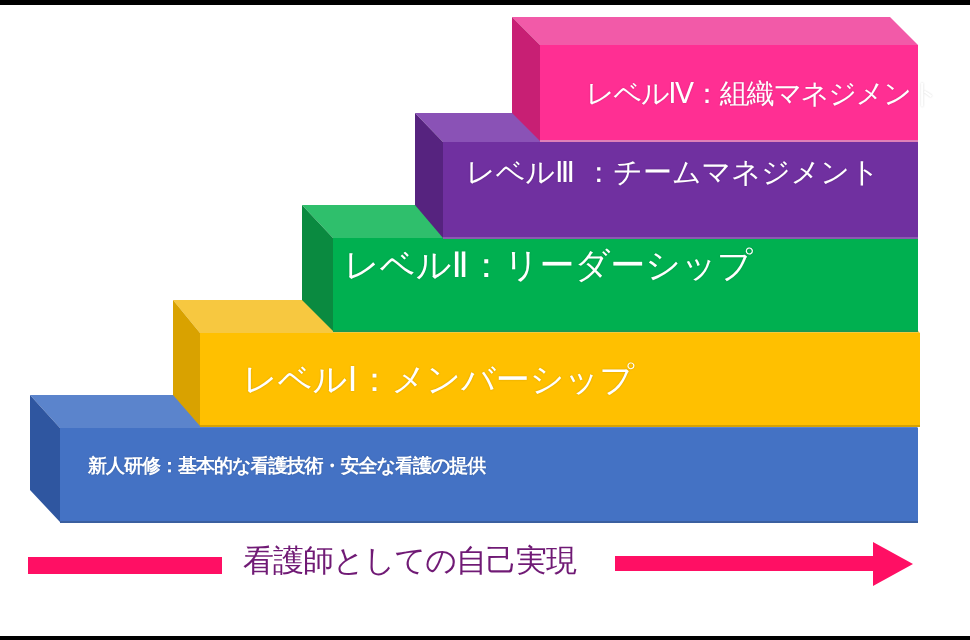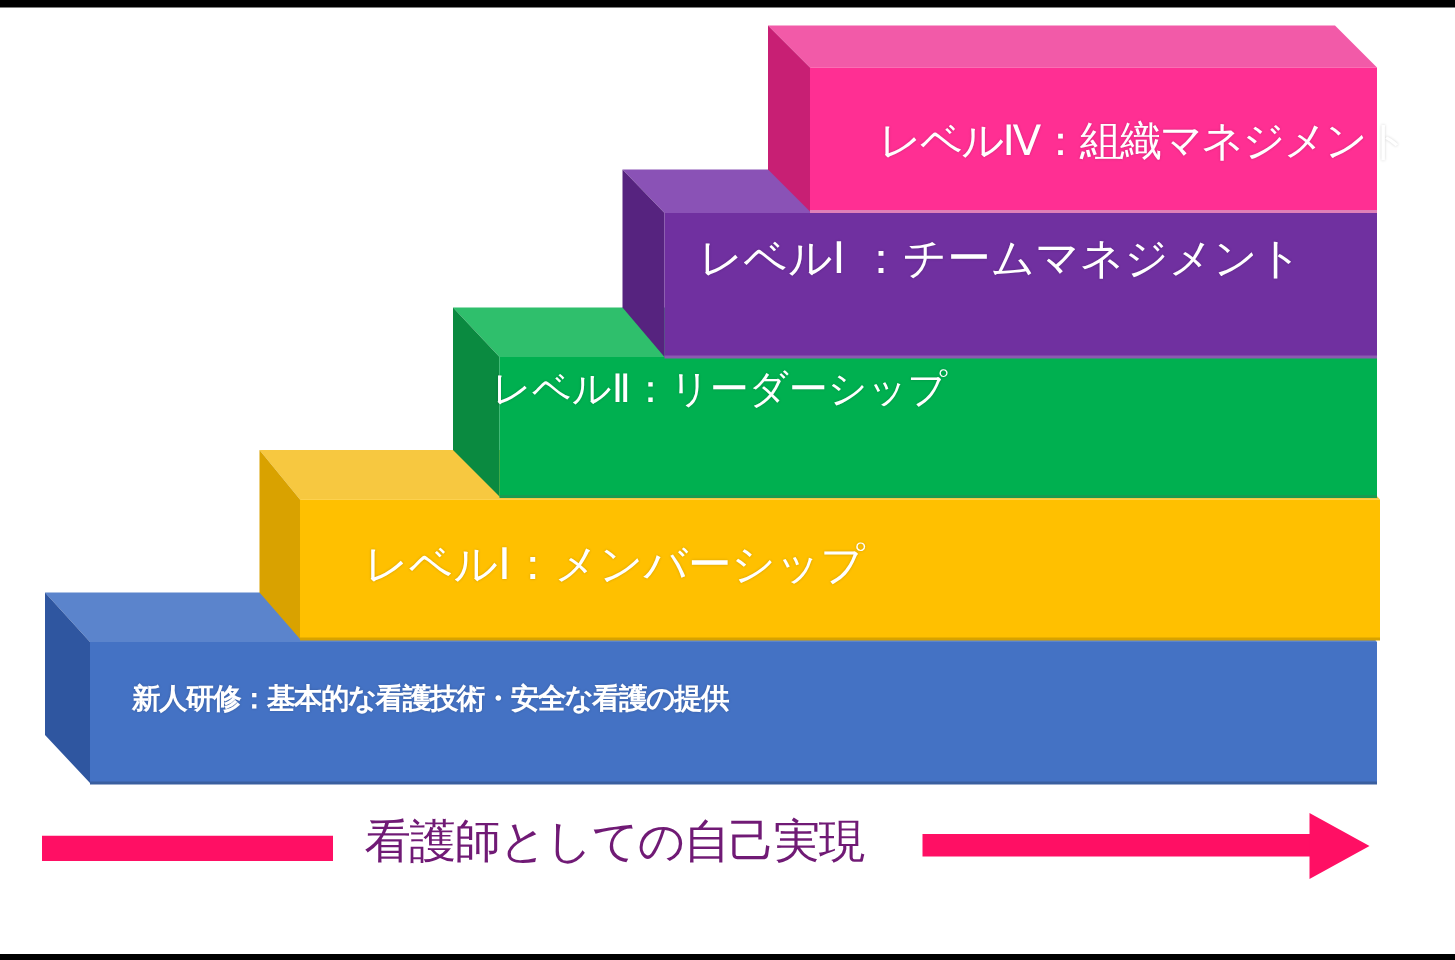--- a/index.html
+++ b/index.html
@@ -48,41 +48,41 @@
   <div class="front" style="left:88px;top:453px;font-size:19px;font-weight:bold;letter-spacing:-1px;">新人研修：基本的な看護技術・安全な看護の提供</div>
 </div>
 
 <div class="step" style="left:0;top:0;">
   <svg width="970" height="640">
     <polygon points="173,300 890,300 920,333 200,333" fill="#f7c840"></polygon>
     <polygon points="173,300 200,333 200,426 173,395" fill="#d9a200"></polygon>
     <rect x="200" y="333" width="720" height="93" fill="#ffc000"></rect>
     <line x1="200" y1="426" x2="920" y2="426" stroke="#d7a200" stroke-width="2"></line>
   </svg>
-  <div class="front" style="left:243px;top:357px;font-size:29px;">レベルⅠ：メンバーシップ</div>
+  <div class="front" style="left:243px;top:357px;font-size:34px;">レベルⅠ：メンバーシップ</div>
 </div>
 
 <div class="step" style="left:0;top:0;">
   <svg width="970" height="640">
     <polygon points="302,205 890,205 918,238 333,238" fill="#2fbf6c"></polygon>
     <polygon points="302,205 333,238 333,331 302,300" fill="#0a8a40"></polygon>
     <rect x="333" y="238" width="585" height="93" fill="#00b050"></rect>
     <line x1="333" y1="331" x2="918" y2="331" stroke="#1a9a50" stroke-width="2"></line>
   </svg>
-  <div class="front" style="left:328px;top:242px;font-size:26px;font-family:Liberation Serif, serif;">レベルⅡ：リーダーシップ</div>
+  <div class="front" style="left:344px;top:242px;font-size:35px;font-family:Liberation Serif, serif;">レベルⅡ：リーダーシップ</div>
 </div>
 
 <div class="step" style="left:0;top:0;">
   <svg width="970" height="640">
     <polygon points="415,113 890,113 918,142 443,142" fill="#8a52b6"></polygon>
     <polygon points="415,113 443,142 443,238 415,205" fill="#56237f"></polygon>
     <rect x="443" y="142" width="475" height="96" fill="#7030a0"></rect>
     <line x1="443" y1="238" x2="918" y2="238" stroke="#8a5bb0" stroke-width="2"></line>
   </svg>
-  <div class="front" style="left:466px;top:153px;font-size:29px;">レベルⅠ ：チームマネジメント</div>
+  <div class="front" style="left:466px;top:153px;font-size:29px;">レベルⅢ ：チームマネジメント</div>
 </div>
 
 <div class="step" style="left:0;top:0;">
   <svg width="970" height="640">
     <polygon points="512,17 890,17 918,45 540,45" fill="#f25aa8"></polygon>
     <polygon points="512,17 540,45 540,141 512,113" fill="#c81f74"></polygon>
     <rect x="540" y="45" width="378" height="96" fill="#ff2f93"></rect>
     <line x1="540" y1="141" x2="918" y2="141" stroke="#e07fb8" stroke-width="2"></line>
   </svg>
   <div class="front" style="left:538px;top:75px;font-size:28px;letter-spacing:-1.2px;margin-left:48px;">レベルⅣ：組織マネジメント</div>

